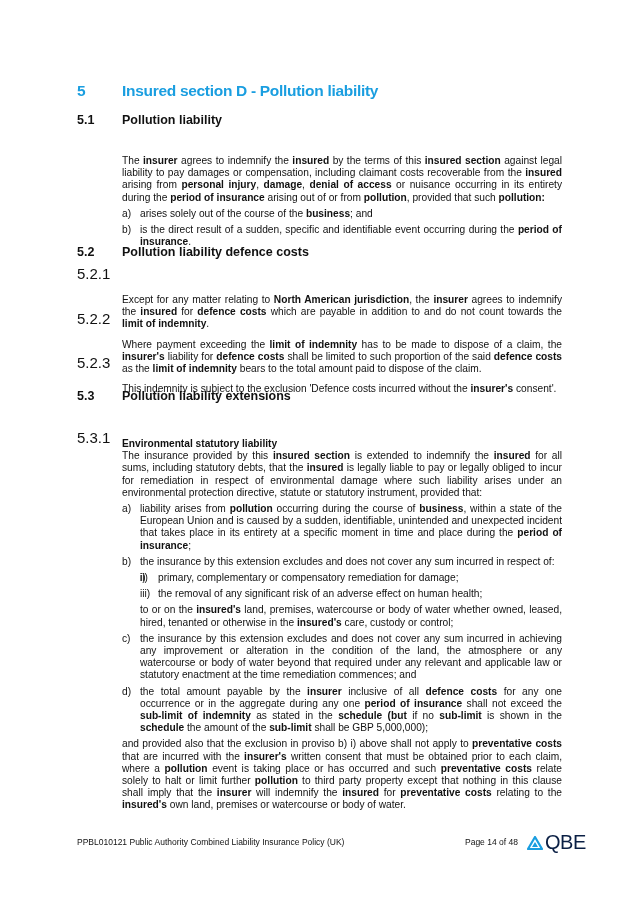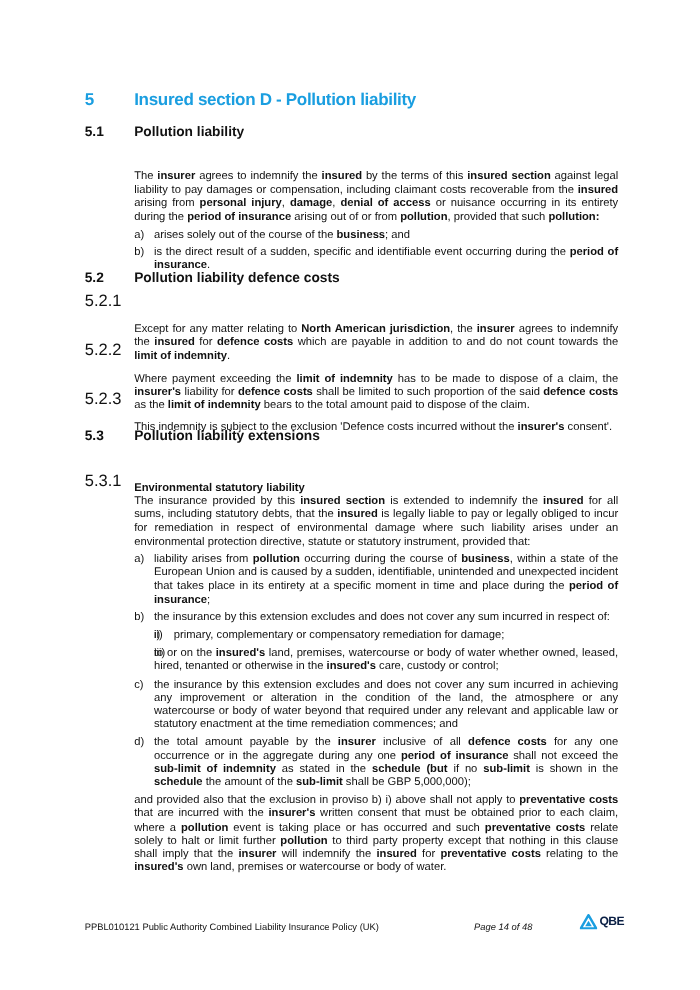--- a/index.html
+++ b/index.html
@@ -13,23 +13,23 @@
   .h2 .num { position: absolute; left: 0; }
   .h2 .txt { position: absolute; left: 45px; text-align: center; }
   .block { position: absolute; left: 122px; width: 440px; font-size: 10.2px; line-height: 12.2px; text-align: justify; margin-top: 26px; }
   .num3 { position: absolute; left: 77px; font-size: 15px; line-height: 12.2px; }
   .li { position: relative; padding-left: 18px; margin-top: 4px; }
   .li .m { position: absolute; left: 0; top: 0; }
   .lii { position: relative; padding-left: 18px; margin-top: 4px; }
   .lii .m { position: absolute; left: 0; top: 0; }
   b { font-weight: bold; }
   .footer { position: absolute; left: 77px; top: 837px; font-size: 8.5px; white-space: nowrap; text-align: right; }
-  .pageno { position: absolute; left: 431px; top: 837px; font-size: 8.5px; font-style: italic; }
+  .pageno { position: absolute; left: 465px; top: 837px; font-size: 8.5px; }
   .logo { position: absolute; left: 527px; top: 831px; display: flex; align-items: center; gap: 2px; }
-  .logo .word { font-size: 11px; font-weight: bold; color: #0a1f44; letter-spacing: -0.5px; }
+  .logo .word { font-size: 20px; font-weight: normal; color: #0a1f44; letter-spacing: -0.5px; }
 </style>
 </head>
 <body>
 
 <div class="page">
 
   <div class="h1">
     <span class="num">5</span>
     <span class="txt">Insured section D - Pollution liability</span>
   </div>
@@ -60,21 +60,21 @@
     <span class="txt">Pollution liability extensions</span>
   </div>
   <div class="num3" style="top:432px">5.3.1</div>
   <div class="block" style="top:412px">
     <div style="font-weight:bold">Environmental statutory liability</div>
     <div>The insurance provided by this <b>insured section</b> is extended to indemnify the <b>insured</b> for all sums, including statutory debts, that the <b>insured</b> is legally liable to pay or legally obliged to incur for remediation in respect of environmental damage where such liability arises under an environmental protection directive, statute or statutory instrument, provided that:</div>
     <div class="li"><span class="m">a)</span><span>liability arises from <b>pollution</b> occurring during the course of <b>business</b>, within a state of the European Union and is caused by a sudden, identifiable, unintended and unexpected incident that takes place in its entirety at a specific moment in time and place during the <b>period of insurance</b>;</span></div>
     <div class="li"><span class="m">b)</span><span>the insurance by this extension excludes and does not cover any sum incurred in respect of:</span>
       <div class="lii"><span class="m">i)</span></div>
       <div class="lii"><span class="m">ii)</span><span>primary, complementary or compensatory remediation for damage;</span></div>
-      <div class="lii"><span class="m">iii)</span></div>
+      <div class="lii"><span class="m">iii)</span><span>the removal of any significant risk of an adverse effect on human health;</span></div>
       <div style="margin-top:4px">to or on the <b>insured's</b> land, premises, watercourse or body of water whether owned, leased, hired, tenanted or otherwise in the <b>insured's</b> care, custody or control;</div>
     </div>
     <div class="li"><span class="m">c)</span><span>the insurance by this extension excludes and does not cover any sum incurred in achieving any improvement or alteration in the condition of the land, the atmosphere or any watercourse or body of water beyond that required under any relevant and applicable law or statutory enactment at the time remediation commences; and</span></div>
     <div class="li"><span class="m">d)</span><span>the total amount payable by the <b>insurer</b> inclusive of all <b>defence costs</b> for any one occurrence or in the aggregate during any one <b>period of insurance</b> shall not exceed the <b>sub-limit of indemnity</b> as stated in the <b>schedule (but</b> if no <b>sub-limit</b> is shown in the <b>schedule</b> the amount of the <b>sub-limit</b> shall be GBP 5,000,000);</span></div>
     <div style="margin-top:4px">and provided also that the exclusion in proviso b) i) above shall not apply to <b>preventative costs</b> that are incurred with the <b>insurer's</b> written consent that must be obtained prior to each claim, where a <b>pollution</b> event is taking place or has occurred and such <b>preventative costs</b> relate solely to halt or limit further <b>pollution</b> to third party property except that nothing in this clause shall imply that the <b>insurer</b> will indemnify the <b>insured</b> for <b>preventative costs</b> relating to the <b>insured's</b> own land, premises or watercourse or body of water.</div>
   </div>
 
   <div class="footer">PPBL010121 Public Authority Combined Liability Insurance Policy (UK)</div>
   <div class="pageno">Page 14 of 48</div>
   <div class="logo">

